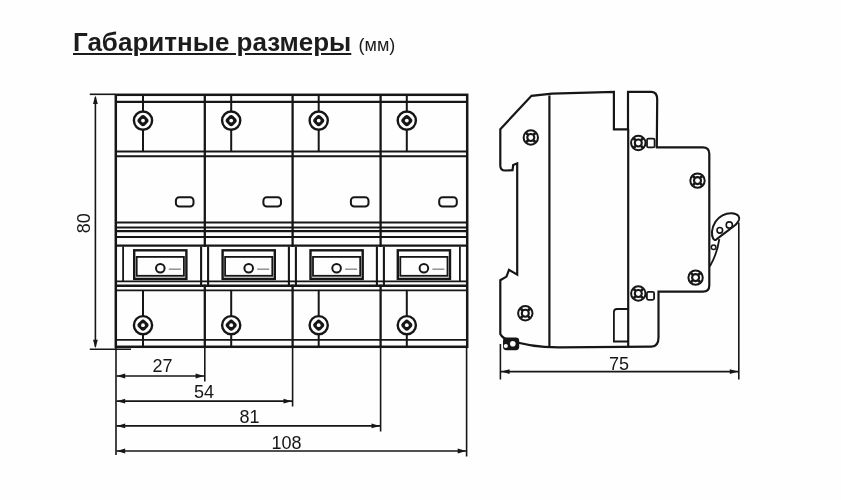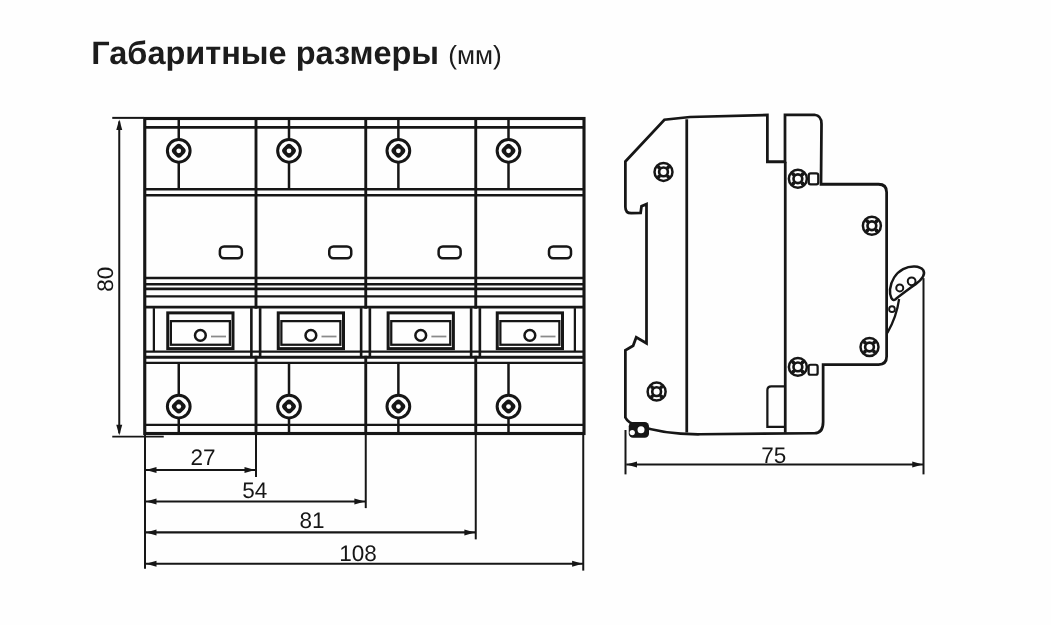--- a/index.html
+++ b/index.html
@@ -1,25 +1,25 @@
 <!DOCTYPE html>
 <html><head>
 <meta charset="utf-8">
 <style>
   html,body{margin:0;padding:0;}
   body{width:841px;height:500px;background:#fefefe;font-family:"Liberation Sans",sans-serif;overflow:hidden;position:relative;}
   .title{position:absolute;left:73px;top:27px;color:#1c1c1c;font-size:26px;white-space:nowrap;}
-  .title b{font-weight:700;letter-spacing:0px;}
+  .title b{font-weight:700;letter-spacing:0px;text-decoration:underline;}
   svg{position:absolute;left:0;top:0;}
   text{font-family:"Liberation Sans",sans-serif;fill:#161616;}
 </style>
 </head>
 <body>
 
-<div class="title"><b>Габаритные размеры</b> <span style="font-size:21px">(мм)</span></div>
+<div class="title"><b>Габаритные размеры</b> <span style="font-size:18px">(мм)</span></div>
 <svg width="841" height="500" viewBox="0 0 841 500" fill="none" stroke="#161616" stroke-linecap="butt">
 <g id="frontview">
 
 <rect x="115.8" y="94.8" width="351.4" height="252" stroke-width="2.5"></rect>
 
 <g stroke-width="2">
   <line x1="115.8" y1="101.9" x2="467.2" y2="101.9" stroke-width="2.3"></line>
   <line x1="115.8" y1="151.4" x2="467.2" y2="151.4"></line>
   <line x1="115.8" y1="156.2" x2="467.2" y2="156.2"></line>
   <line x1="115.8" y1="222.4" x2="467.2" y2="222.4"></line>

